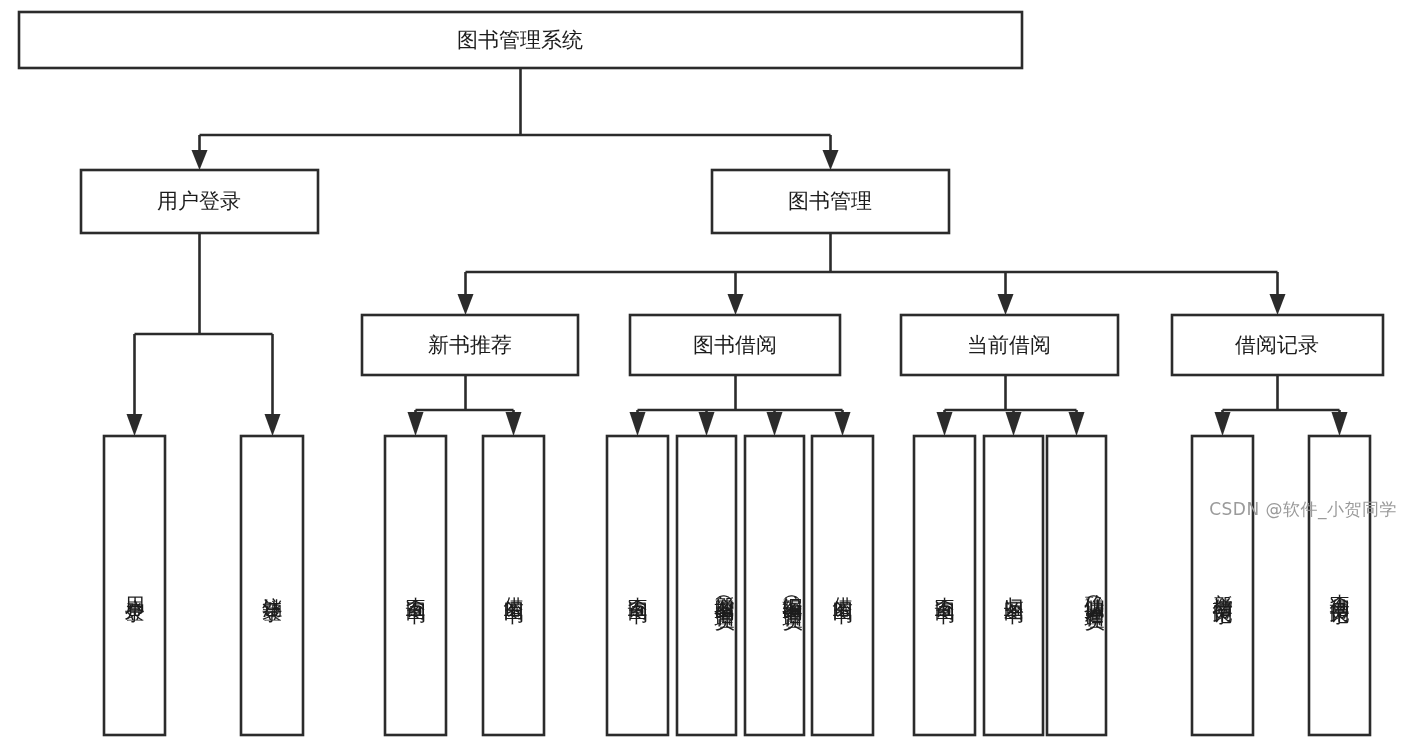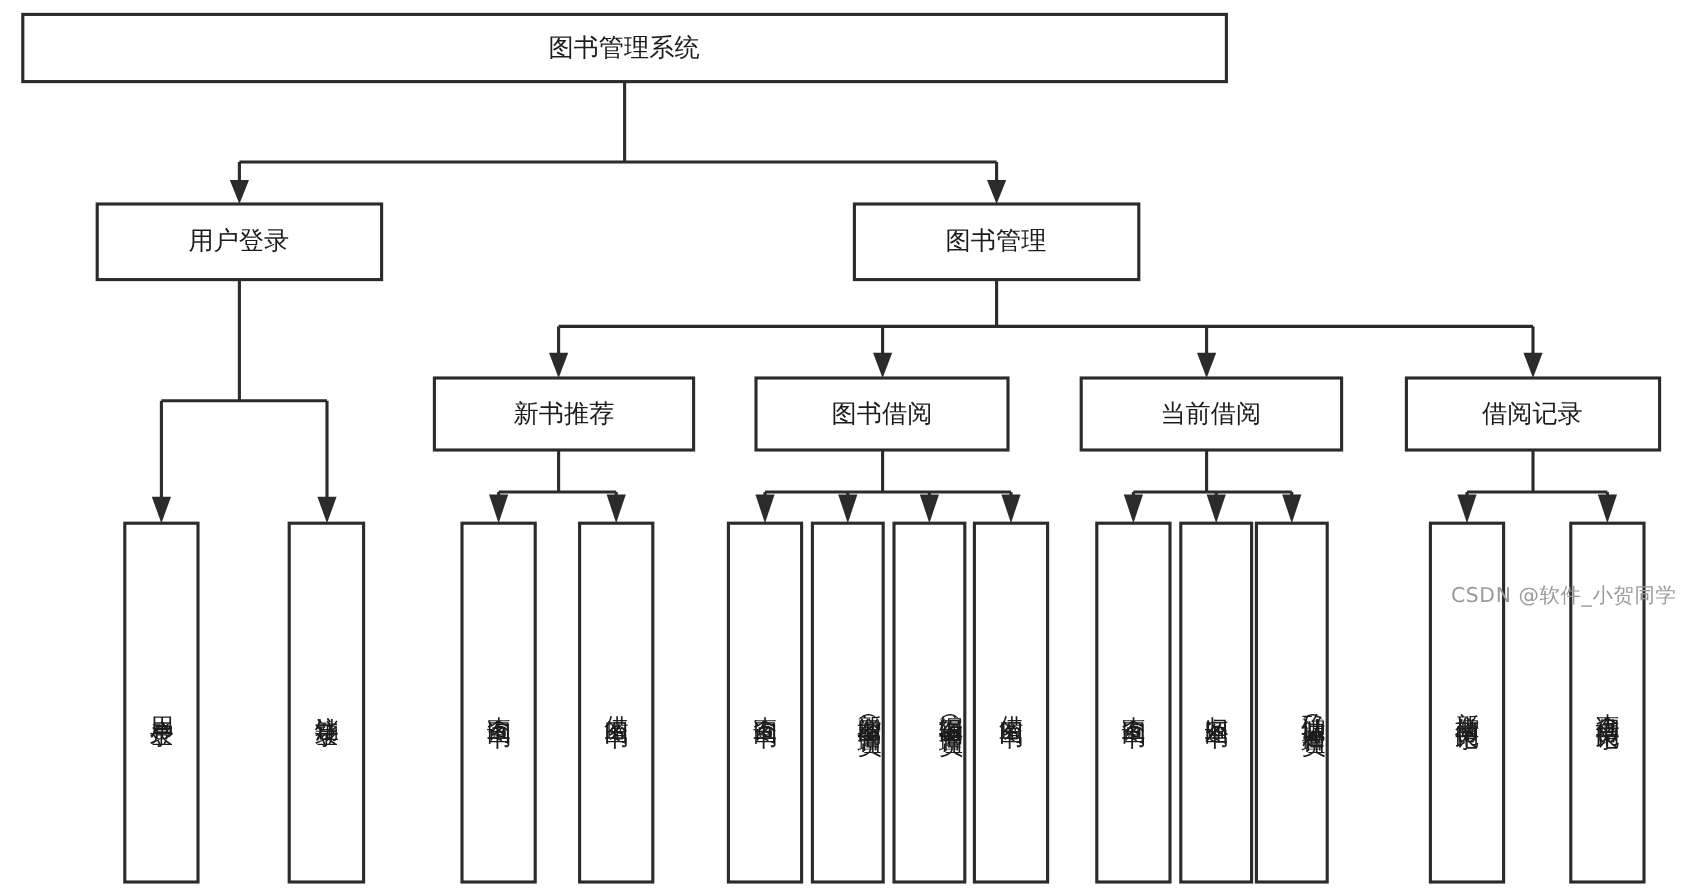--- a/index.html
+++ b/index.html
@@ -58,21 +58,21 @@
     font-size: 20px;
     line-height: 1.18;
     letter-spacing: 2.5px;
     color: #1c1c1c;
     pointer-events: none;
     white-space: nowrap;
   }
   .watermark {
     position: absolute;
     right: 8px;
-    bottom: 21px;
+    bottom: 8px;
     font-size: 17px;
     color: #9a9a9a;
     letter-spacing: 0.5px;
     white-space: nowrap;
   }
 </style>
 </head>
 <body>
 
 <div id="diagram-root">

